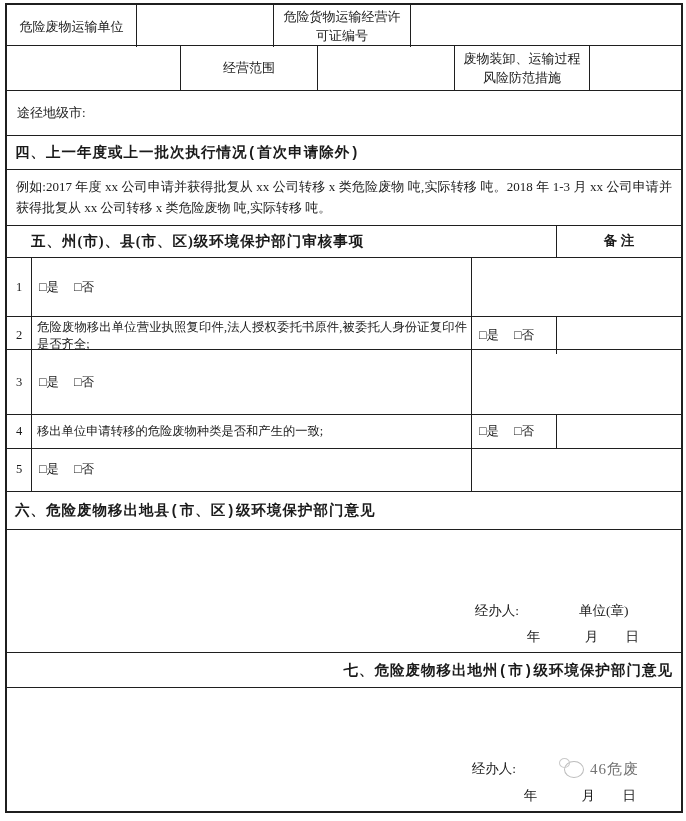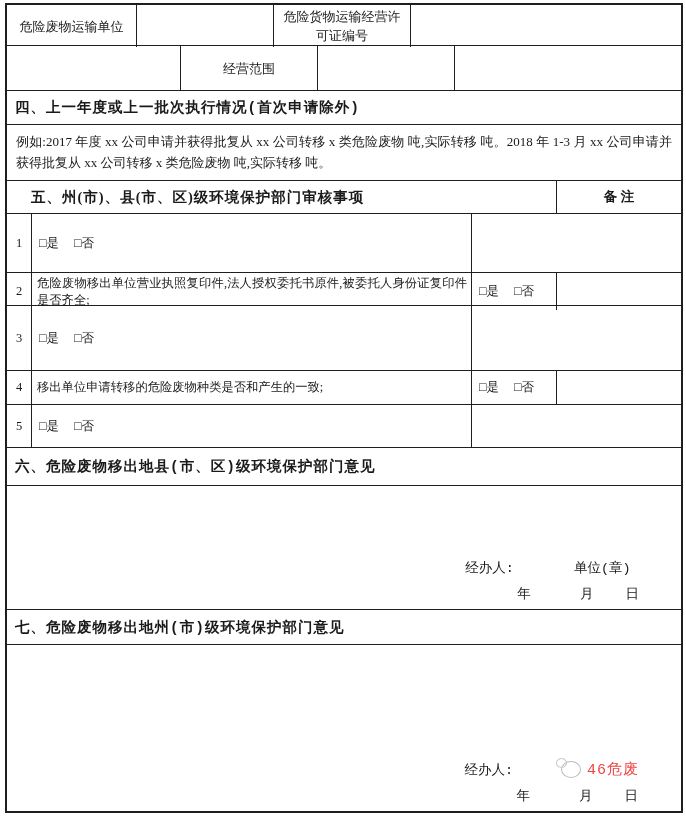--- a/index.html
+++ b/index.html
@@ -42,21 +42,21 @@
   .sec-title {
     display: flex; align-items: center;
     padding: 0 8px;
     font-weight: bold;
     font-size: 14.5px;
     letter-spacing: 1px;
     font-family: Liberation Mono, monospace;
   }
   .h34 { height: 34px; }
   .h38 { height: 38px; }
-  .h35 { height: 35px; }
+  .h35 { height: 35px; justify-content: flex-end; }
 
   .example {
     height: 56px;
     padding: 6px 9px 0 9px;
     font-size: 13px;
     line-height: 21px;
     text-align: justify;
   }
 
   
@@ -96,40 +96,40 @@
     white-space: nowrap;
   }
   .remark { }
   .rh59 { height: 59px; }
   .rh33 { height: 33px; }
   .rh65 { height: 65px; }
   .rh34 { height: 34px; }
   .rh43 { height: 43px; }
 
   
-  .op-body { position: relative; font-family: Liberation Mono, monospace; }
+  .op-body { position: relative; }
   .ob124 { height: 124px; }
   .ob123 { height: 123px; flex-grow: 1; border-bottom: none; }
 
   .sig {
     position: absolute;
     right: 42px;
     bottom: 6px;
     font-size: 13.5px;
   }
   .sig .line1 { display: flex; align-items: center; }
   .sig .seal { margin-left: 60px; }
   .sig .line2 { margin-top: 8px; padding-left: 52px; }
   .sig .line2 .m { margin-left: 41px; }
   .sig .line2 .d { margin-left: 24px; }
 
   .watermark {
     margin-left: 48px;
     display: flex; align-items: center;
-    color: #ef4444;
+    color: #737373;
     font-size: 15px;
     letter-spacing: 1px;
   }
   .wm-circle {
     width: 20px; height: 17px;
     border: 1.5px solid #bdbdbd;
     border-radius: 50%;
     margin-right: 6px;
     position: relative;
   }
@@ -152,23 +152,27 @@
       <div class="cell">危险废物运输单位</div>
       <div class="cell"></div>
       <div class="cell">危险货物运输经营许可证编号</div>
       <div class="cell"></div>
     </div>
 
     <div class="row ttable-row r2">
       <div class="cell"></div>
       <div class="cell">经营范围</div>
       <div class="cell"></div>
-      <div class="cell"></div>
-    </div>
-
+      <div class="cell">废物装卸、运输过程风险防范措施</div>
+      <div class="cell"></div>
+    </div>
+
+    <div class="row transit">
+      <span>途径地级市:</span>
+    </div>
 
     <div class="row sec-title h34">
       <span>四、上一年度或上一批次执行情况(首次申请除外)</span>
     </div>
 
     <div class="row example">
       <span>例如:2017 年度 xx 公司申请并获得批复从 xx 公司转移 x 类危险废物 吨,实际转移 吨。2018 年 1-3 月 xx 公司申请并获得批复从 xx 公司转移 x 类危险废物 吨,实际转移 吨。</span>
     </div>
 
     <div class="row sec5-head">

